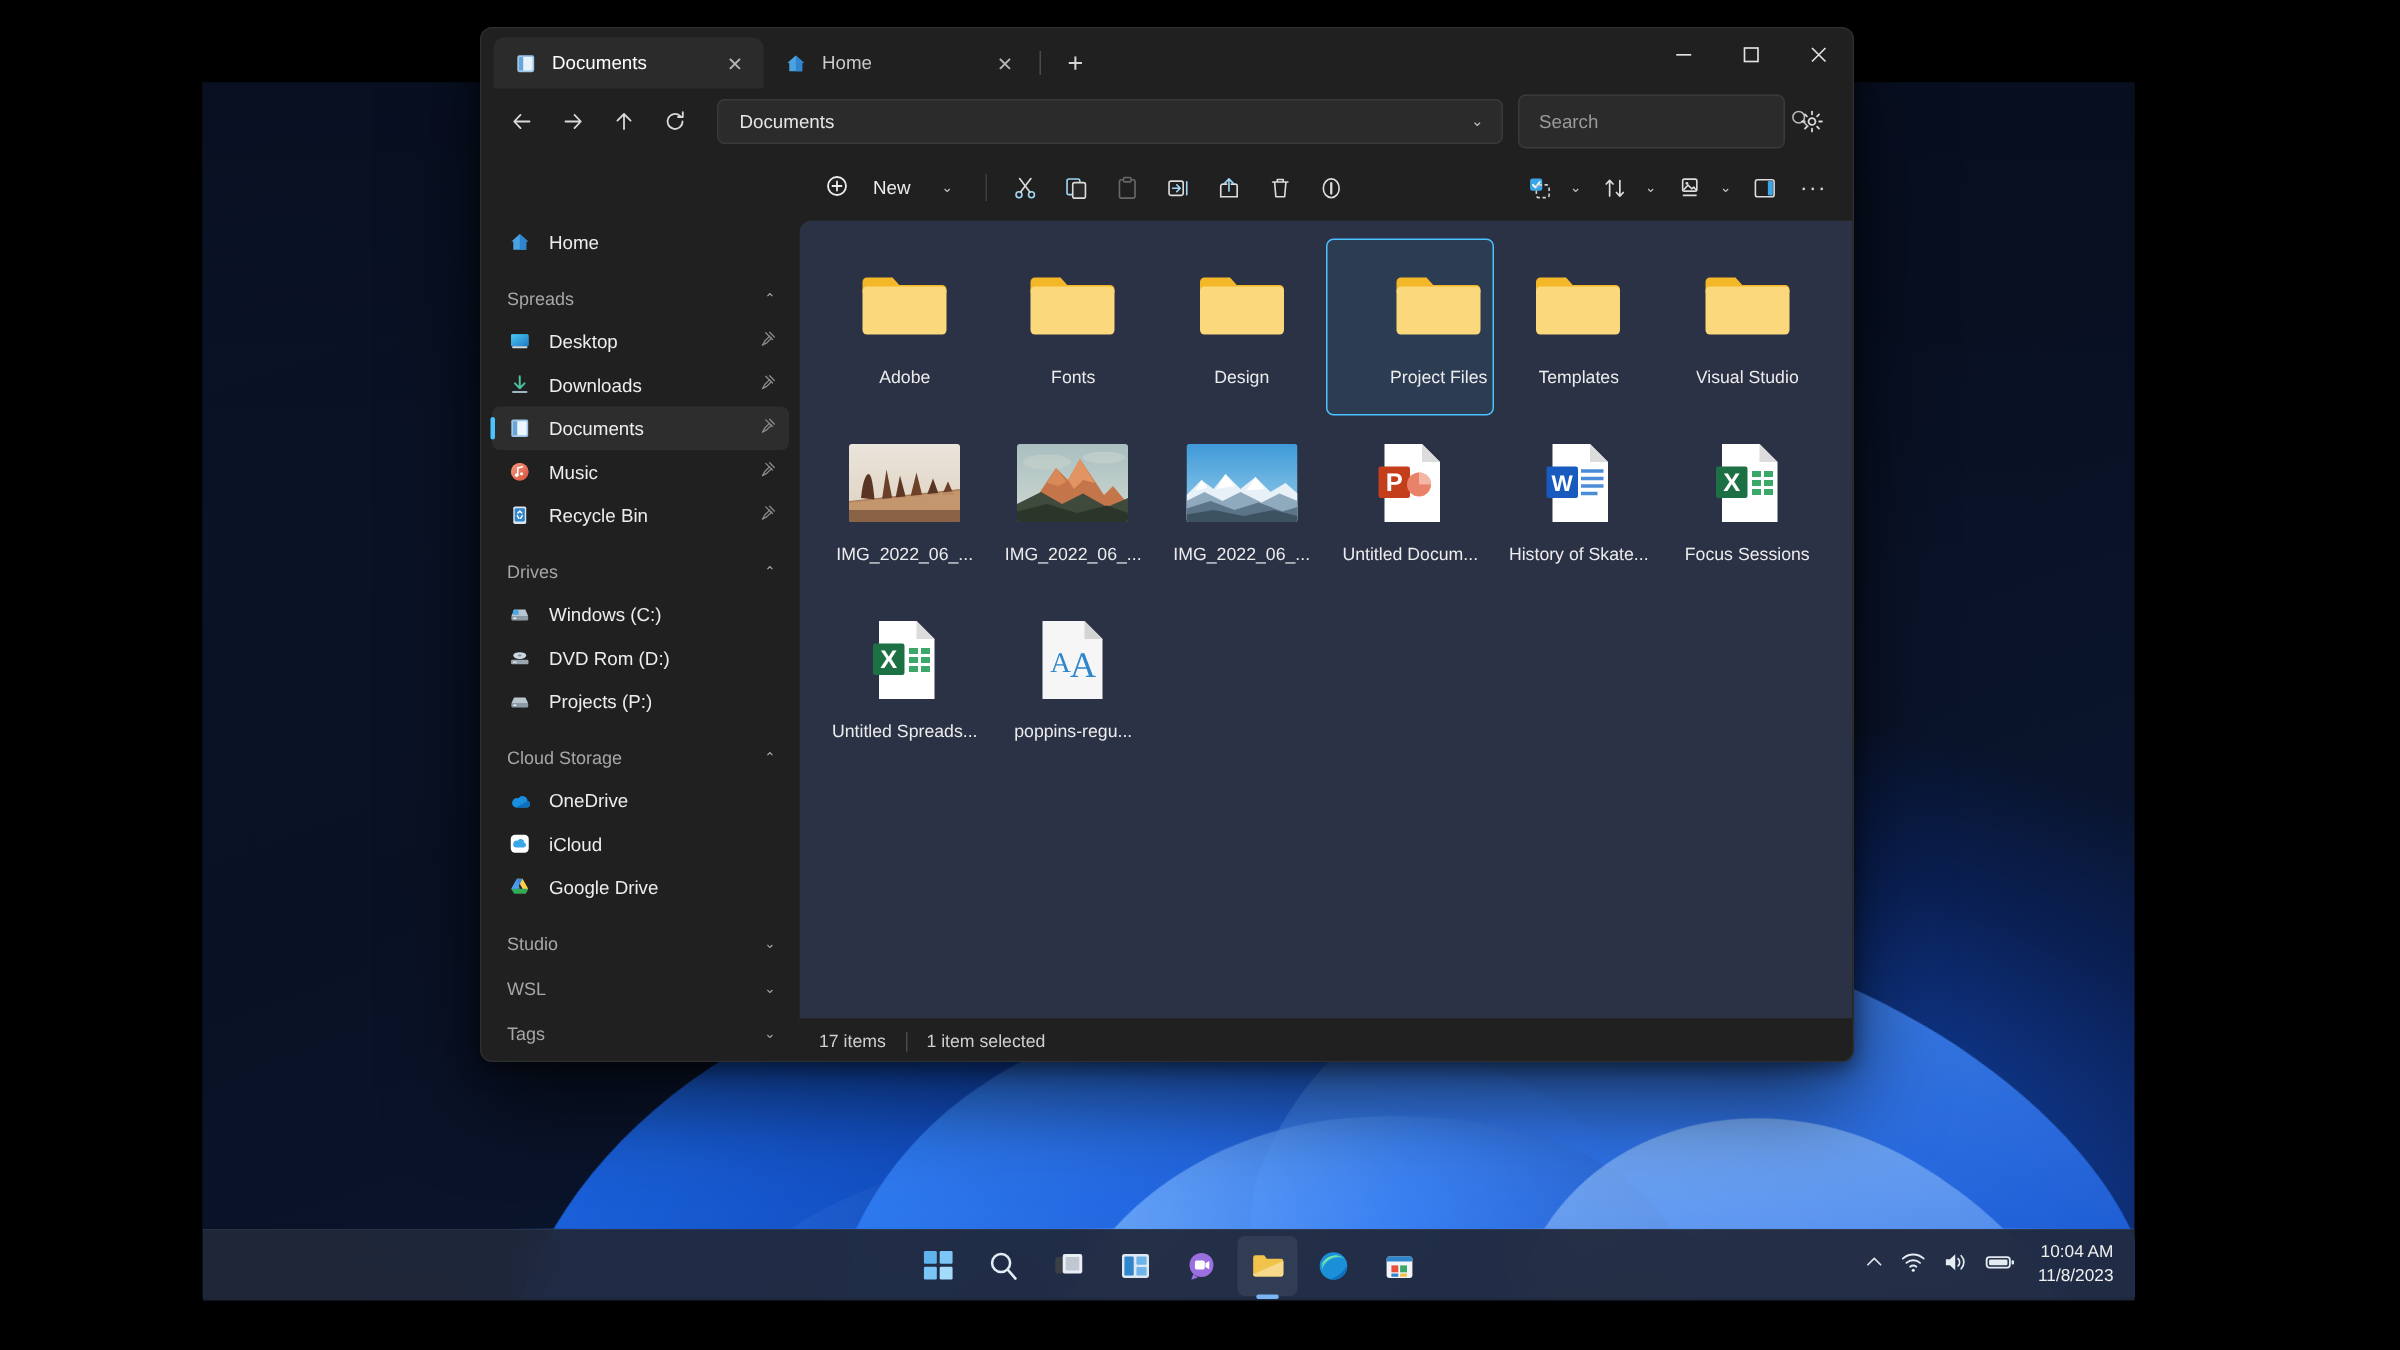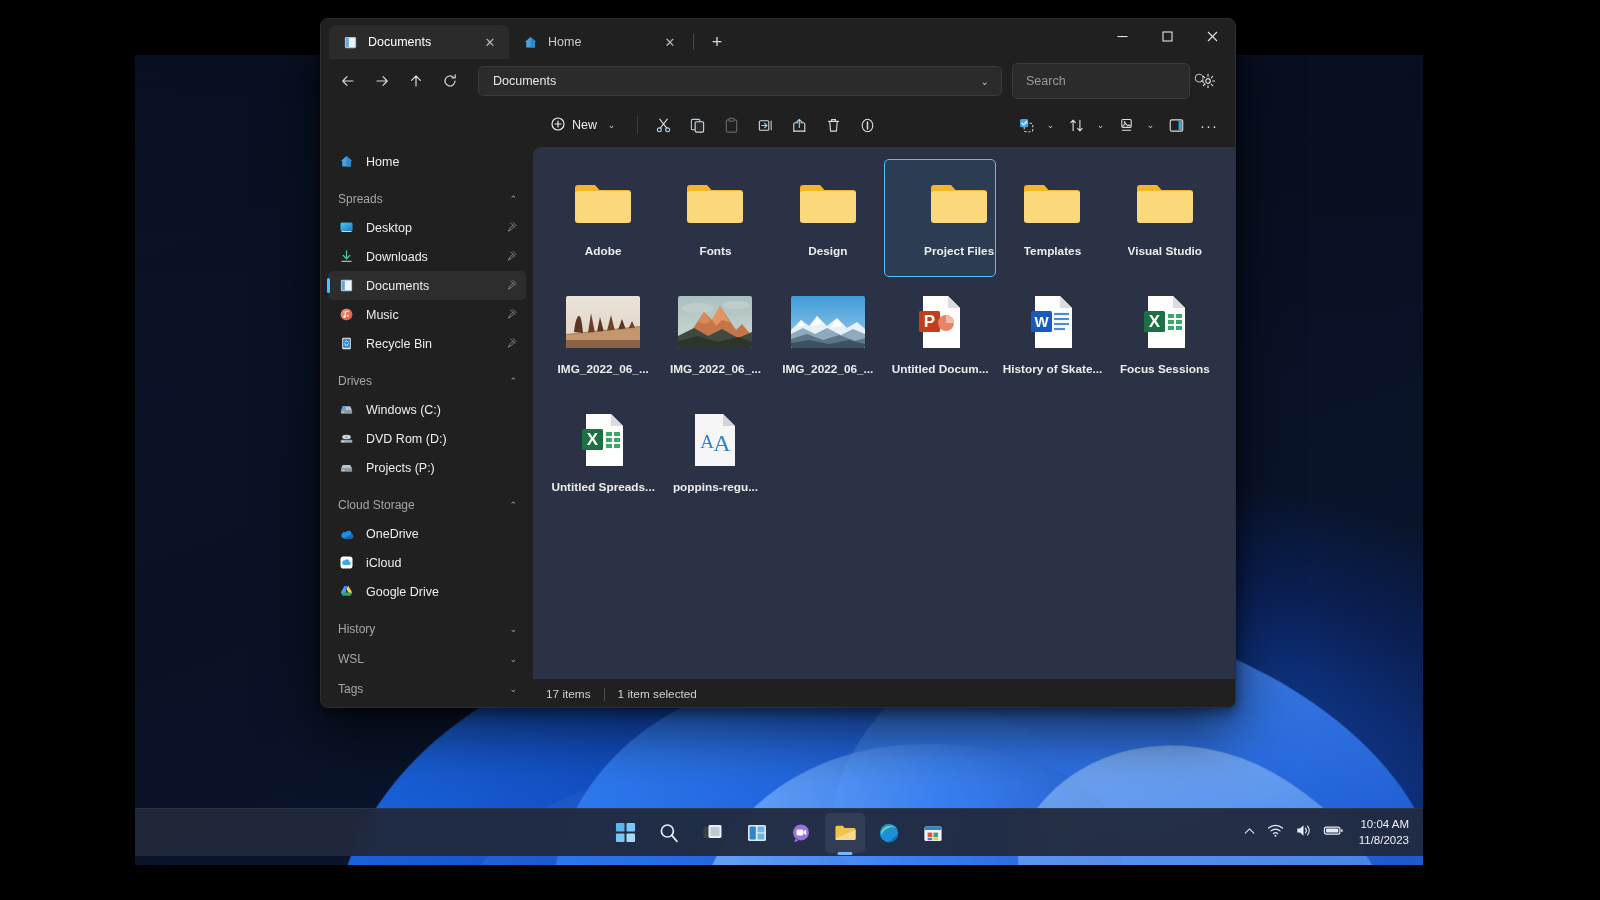--- a/index.html
+++ b/index.html
@@ -153,21 +153,21 @@
   .cmdbar {
     height: 44px;
     display: flex; align-items: center;
     padding-left: 222px; padding-right: 10px;
     background: #202020;
   }
   .cmd-left { display: flex; align-items: center; gap: 2px; }
   .cmd-right { margin-left: auto; display: flex; align-items: center; gap: 1px; }
   .newbtn {
     height: 30px; border-radius: 5px;
-    display: flex; align-items: center; gap: 6px;
+    display: flex; align-items: center; gap: 16px;
     padding: 0 8px 0 7px;
     color: #ececec; font-size: 12.5px;
   }
   .cmdsep { width: 1px; height: 18px; background: #3d3d3d; margin: 0 7px; }
   .cmdicon {
     width: 32px; height: 30px; border-radius: 5px;
     display: flex; align-items: center; justify-content: center;
     color: #dcdcdc;
   }
   .cmdicon.disabled { opacity: .38; }
@@ -251,37 +251,36 @@
     border: 1px solid #4cc2ff;
     padding-left: 38px;
   }
   .thumb { height: 62px; display: flex; align-items: center; justify-content: center; }
   .fname {
     margin-top: 9px;
     font-size: 11.8px; color: #ececec;
     max-width: 104px;
     white-space: nowrap; overflow: hidden; text-overflow: ellipsis;
     text-align: center;
-    font-weight: bold;
   }
 
   .statusbar {
     height: 30px;
     background: #202020;
     display: flex; align-items: center;
     padding-left: 13px;
     gap: 13px;
     font-size: 11.8px; color: #d0d0d0;
   }
   .statusbar .sep { width: 1px; height: 13px; background: #4a4a4a; }
 
   
   #taskbar {
     position: absolute;
-    left: 135px; bottom: 44px;
+    left: 135px; bottom: 33px;
     width: 1288px; height: 48px;
     background: rgba(32,40,58,.93);
     backdrop-filter: blur(18px);
     display: flex; align-items: center;
     border-top: 1px solid rgba(255,255,255,.05);
   }
   .tb-center {
     position: absolute; left: 50%; transform: translateX(-50%);
     display: flex; align-items: center; gap: 4px;
   }
@@ -717,21 +716,21 @@
             <path d="M6 2 L10 2 L14 9 L12 12.6 Z" fill="#ffcf4a"></path>
             <path d="M6 2 L2 9 L4.2 12.6 L10 2.2 Z" fill="#3a8ae0"></path>
             <path d="M2 9 L14 9 L12 12.6 L4.2 12.6 Z" fill="#2faa57"></path>
             <path d="M6 2 L2 9 L8 9 Z" fill="#4c9ae8"></path>
           </svg>
         </span>
         <span class="nav-label">Google Drive</span>
       </div>
 
       <div class="group-row">
-        <span class="glabel">History</span>
+        <span class="glabel">Studio</span>
         <span class="gchev">⌄</span>
       </div>
 
       <div class="group-row" style="margin-top:2px;">
         <span class="glabel">WSL</span>
         <span class="gchev">⌄</span>
       </div>
 
       <div class="group-row" style="margin-top:2px;">
         <span class="glabel">Tags</span>

